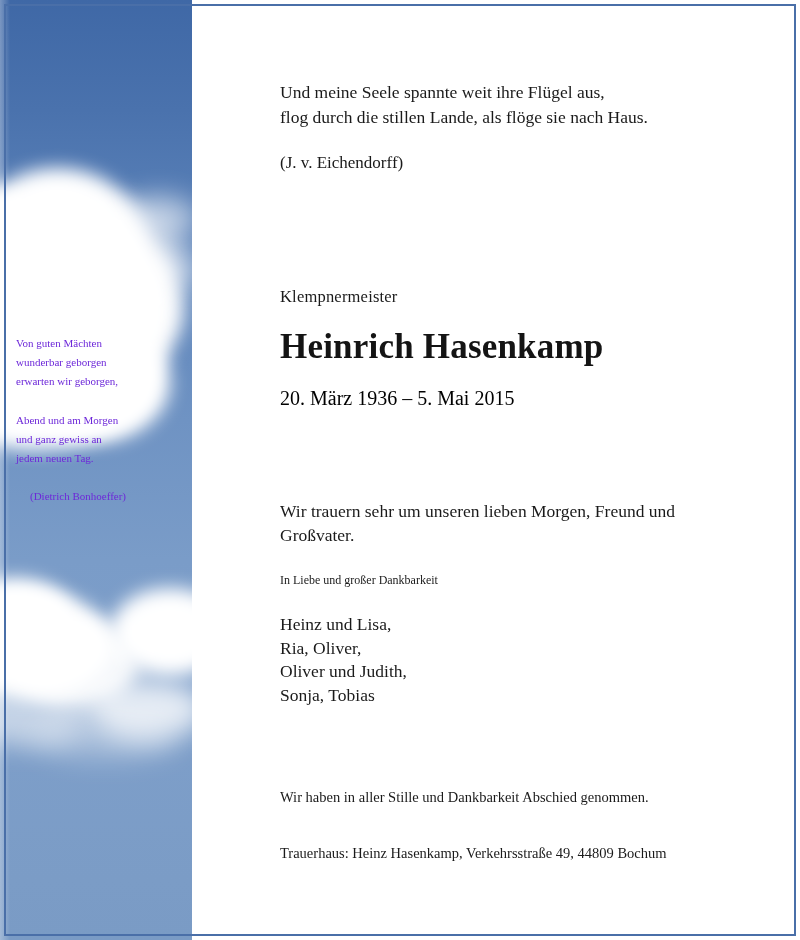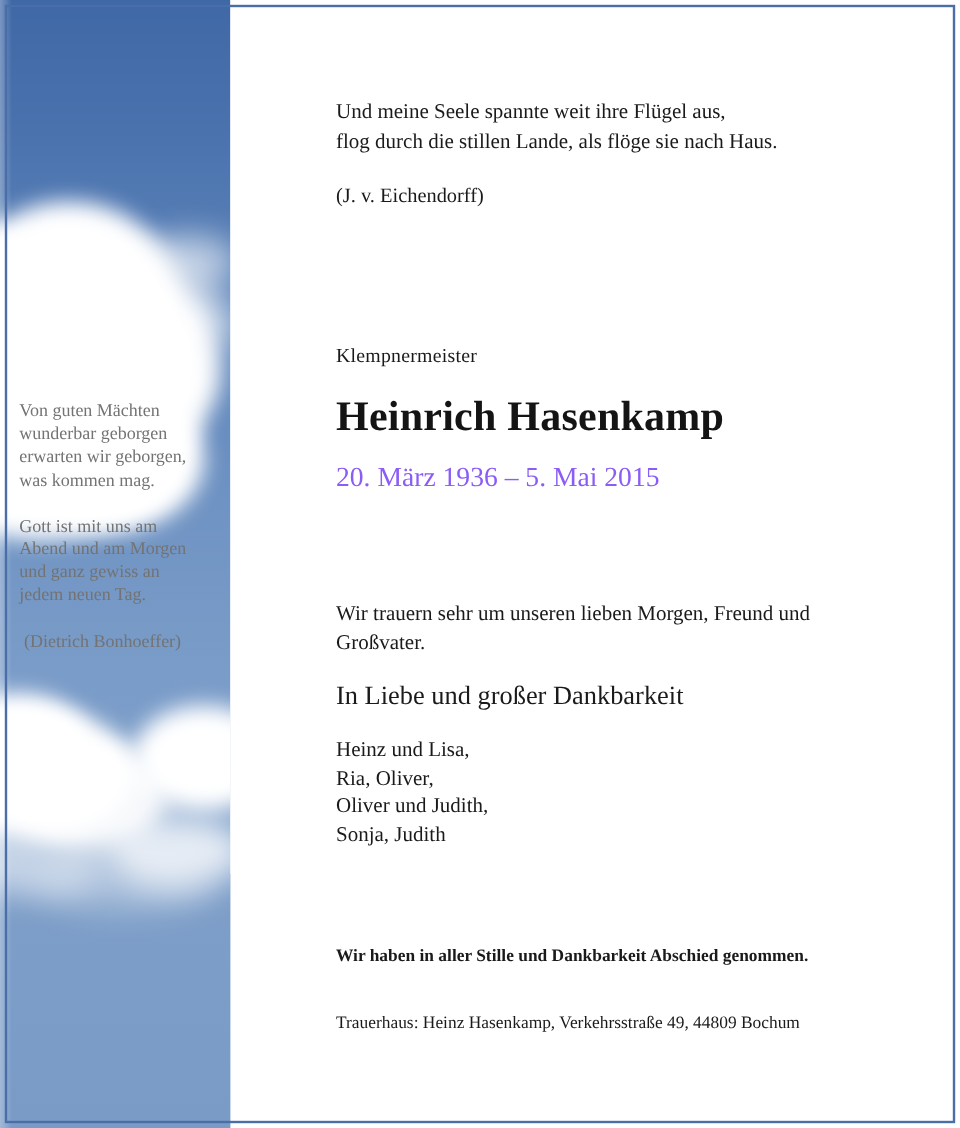--- a/index.html
+++ b/index.html
@@ -108,67 +108,66 @@
   #deceased-name {
     top: 325px;
     font-size: 35px;
     line-height: 44px;
     letter-spacing: 0.2px;
     color: #141414;
     font-weight: bold;
   }
   #life-dates {
     top: 383px;
-    font-size: 23px;
+    font-size: 20px;
     line-height: 30px;
-    color: #8b5cf6;
+    color: #000000;
   }
 
   #mourning-text {
     top: 499px;
     font-size: 17.5px;
     line-height: 24px;
     width: 430px;
   }
   #gratitude-line {
     top: 568px;
-    font-size: 22px;
+    font-size: 12px;
     line-height: 24px;
   }
   #family-names {
     top: 613px;
     font-size: 17.5px;
     line-height: 23.5px;
   }
 
   #farewell-note {
     top: 787px;
     font-size: 14.5px;
     line-height: 20px;
-    font-weight: bold;
   }
   #mourning-house {
     top: 843px;
     font-size: 14.5px;
     line-height: 20px;
   }
 
   
   #sidebar-poem {
     position: absolute;
     left: 16px;
     top: 334px;
     width: 172px;
     z-index: 4;
-    color: #737373;
-    font-size: 15px;
+    color: #6d28d9;
+    font-size: 11px;
     line-height: 19.2px;
   }
   .poem-stanza { margin: 0 0 19px 0; }
-  .poem-attrib { margin: 4px; font-family: Liberation Serif, serif; }
+  .poem-attrib { margin: 14px; font-family: Liberation Serif, serif; }
   .poem-line { display: block; white-space: nowrap; }
 </style>
 </head>
 <body>
 
 <div id="card">
 
   <div id="sky-panel">
     <div id="sky-edge-sheen"></div>
 
@@ -189,24 +188,22 @@
     <div class="cloud wisp" style="left:86px; top:680px; width:120px; height:60px; background:rgba(255,255,255,0.80);"></div>
     <div class="cloud wisp" style="left:-40px; top:690px; width:130px; height:56px; background:rgba(255,255,255,0.55);"></div>
     <div class="cloud wisp" style="left:30px; top:720px; width:150px; height:40px; background:rgba(255,255,255,0.30);"></div>
   </div>
 
   <div id="sidebar-poem">
     <p class="poem-stanza">
       <span class="poem-line">Von guten Mächten</span>
       <span class="poem-line">wunderbar geborgen</span>
       <span class="poem-line">erwarten wir geborgen,</span>
-      <span class="poem-line">was kommen mag.</span>
     </p>
     <p class="poem-stanza">
-      <span class="poem-line">Gott ist mit uns am</span>
       <span class="poem-line">Abend und am Morgen</span>
       <span class="poem-line">und ganz gewiss an</span>
       <span class="poem-line">jedem neuen Tag.</span>
     </p>
     <p class="poem-attrib">(Dietrich Bonhoeffer)</p>
   </div>
 
   <div id="content">
 
     <div id="verse" class="main-text">
@@ -223,21 +220,21 @@
     <div id="life-dates" class="main-text">20. März 1936 – 5. Mai 2015</div>
 
     <div id="mourning-text" class="main-text">Wir trauern sehr um unseren lieben Morgen, Freund und Großvater.</div>
 
     <div id="gratitude-line" class="main-text">In Liebe und großer Dankbarkeit</div>
 
     <div id="family-names" class="main-text">
       <span class="poem-line">Heinz und Lisa,</span>
       <span class="poem-line">Ria, Oliver,</span>
       <span class="poem-line">Oliver und Judith,</span>
-      <span class="poem-line">Sonja, Judith</span>
+      <span class="poem-line">Sonja, Tobias</span>
     </div>
 
     <div id="farewell-note" class="main-text">Wir haben in aller Stille und Dankbarkeit Abschied genommen.</div>
 
     <div id="mourning-house" class="main-text">Trauerhaus: Heinz Hasenkamp, Verkehrsstraße 49, 44809 Bochum</div>
 
   </div>
 
   <div id="frame-rule"></div>
 </div>

